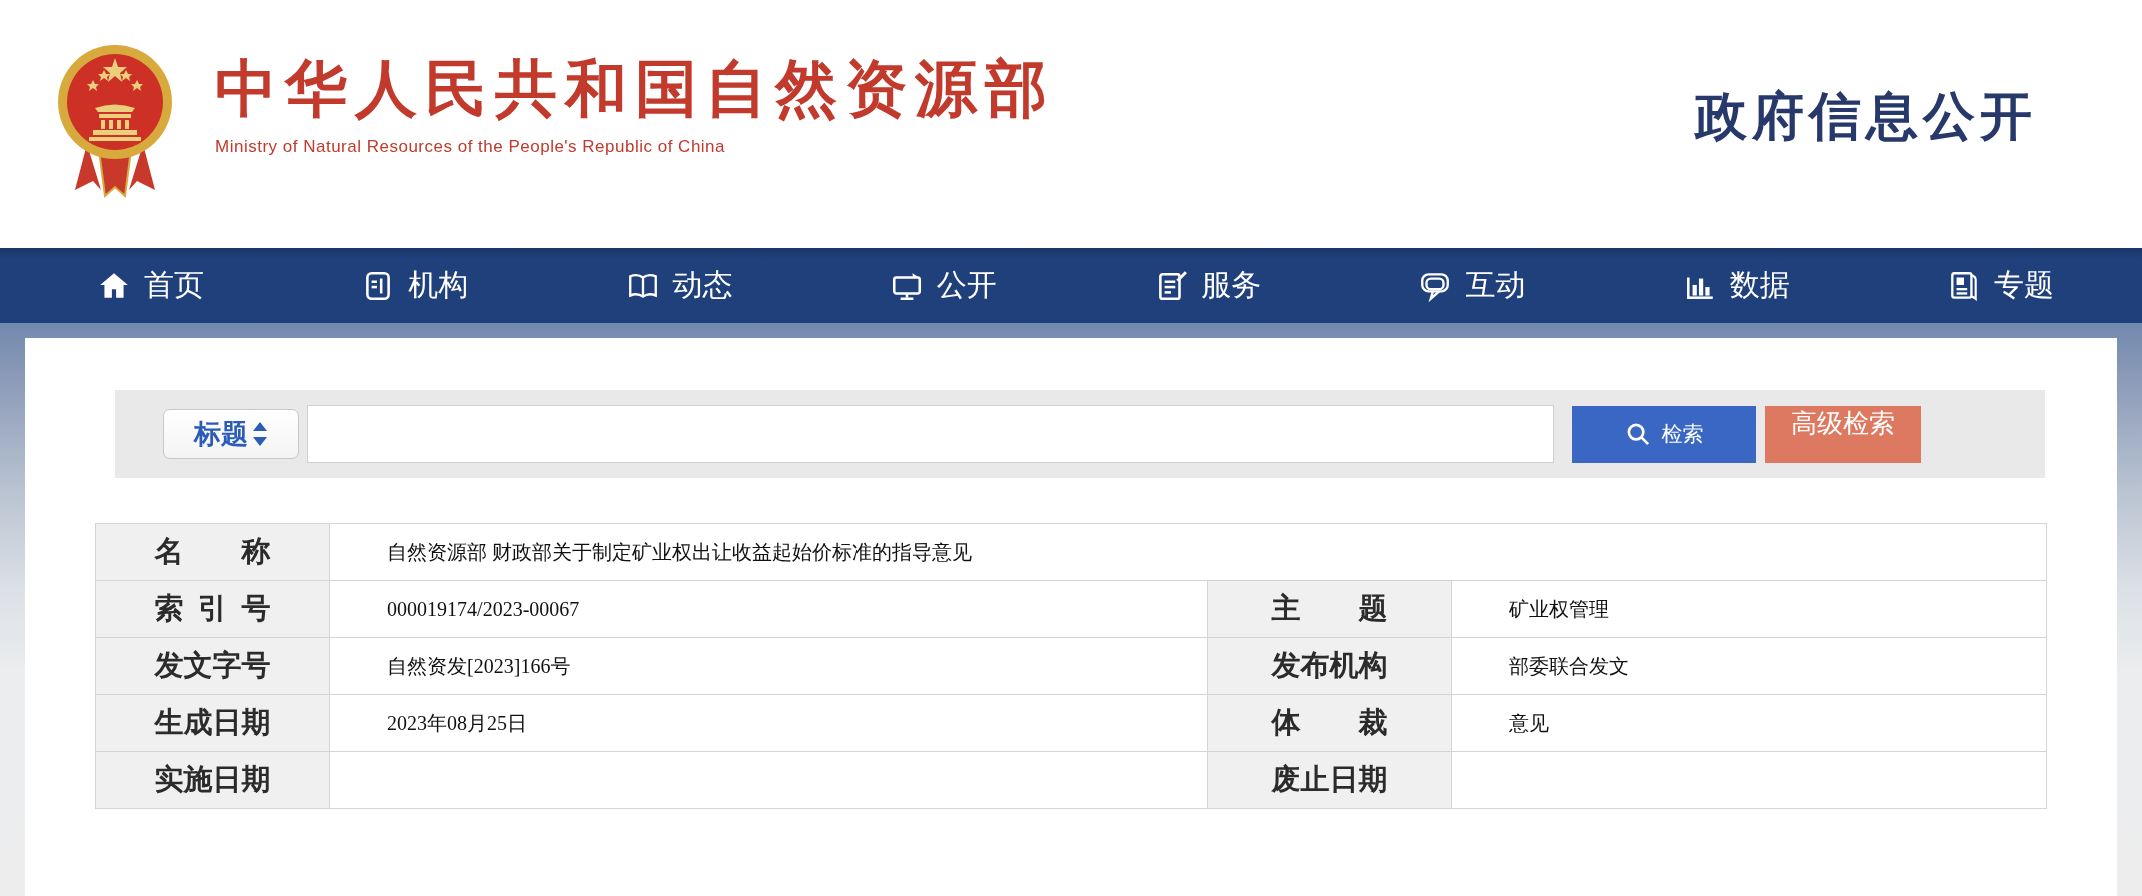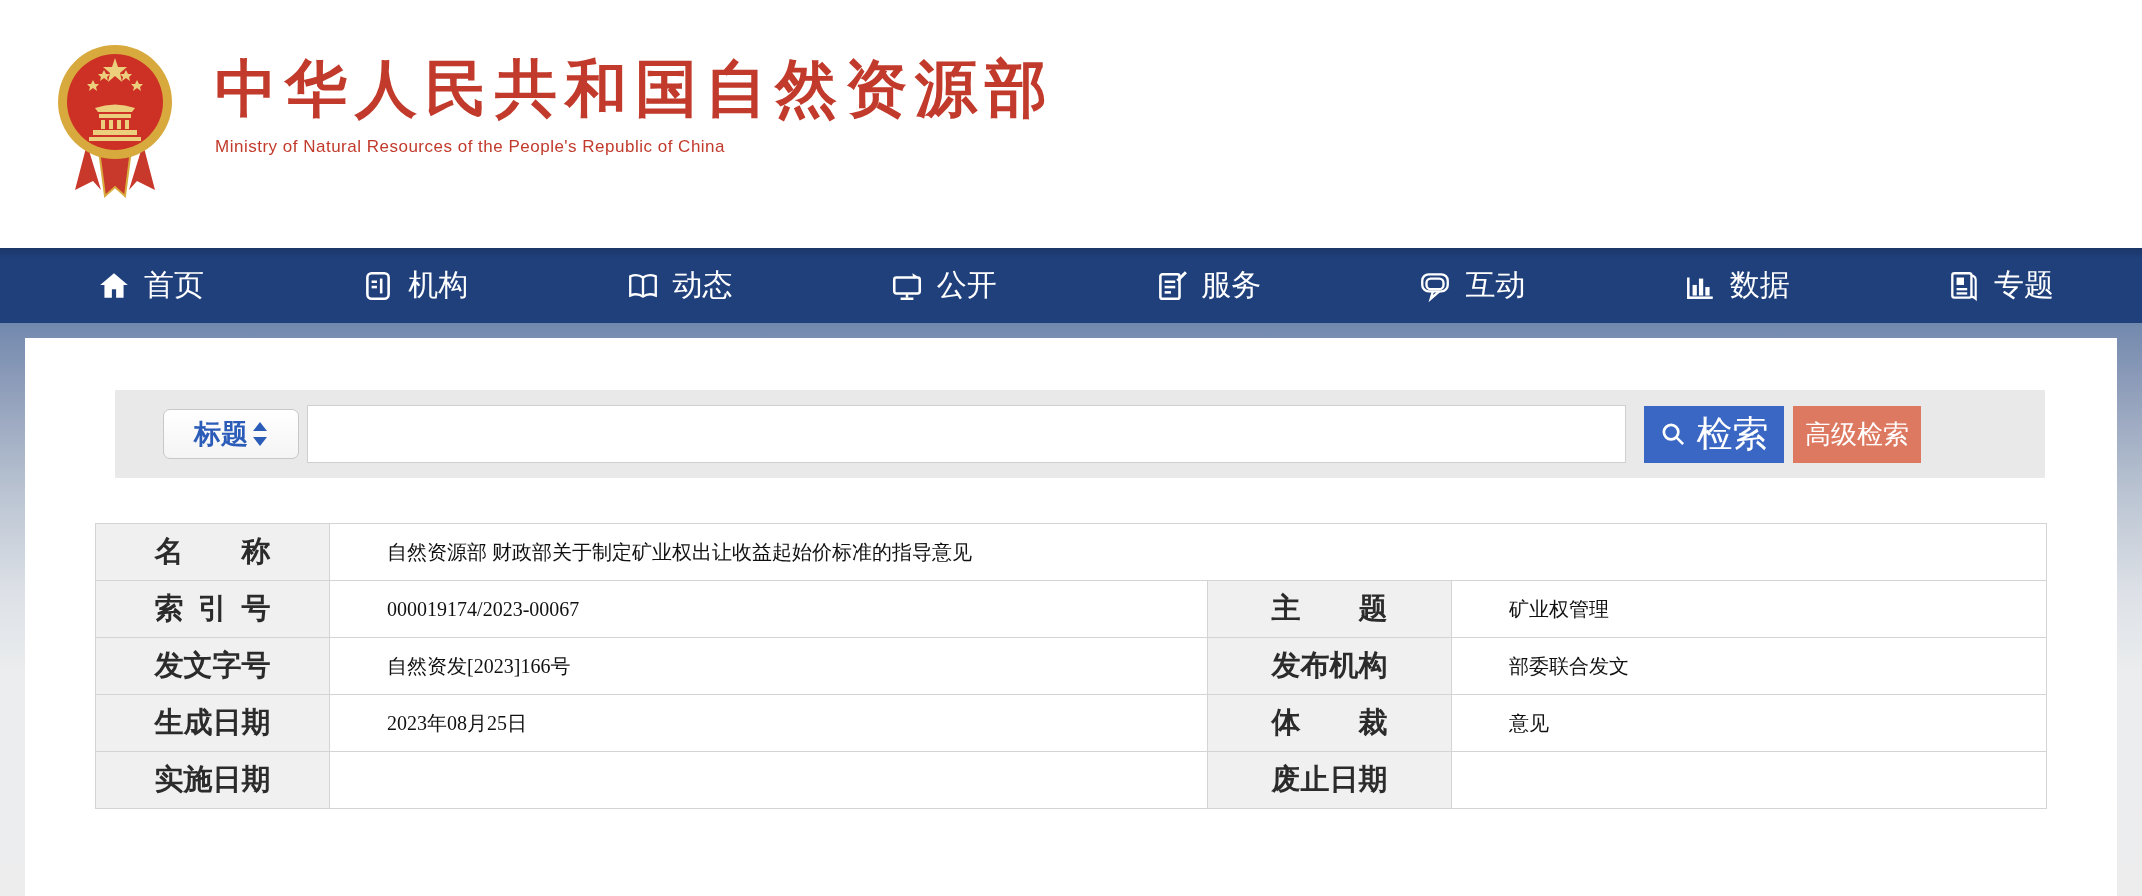--- a/index.html
+++ b/index.html
@@ -30,24 +30,24 @@
 
   
   .search-bar { position:absolute; top:52px; left:90px; width:1930px; height:88px; background:#e9e9e9;
                 display:flex; align-items:center; padding:0 124px 0 48px; }
   .field-select { height:50px; min-width:107px; background:linear-gradient(180deg,#ffffff,#f4f4f4);
                   border:1px solid #c8c8c8; border-radius:7px; display:flex; align-items:center;
                   justify-content:center; gap:4px; padding:0 30px; cursor:pointer; }
   .field-select .fs-label { color:#2b5cb8; font-weight:bold; font-size:27px; }
   .search-input { flex:1; height:58px; margin-left:8px; border:1px solid #cfcfcf; background:#fff;
                   font-size:26px; padding:0 16px; color:#333; outline:none; }
-  .btn-search { height:57px; width:140px; margin-left:18px; background:#3a67c3; border:none; color:#fff;
-                font-size:36px; display:flex; align-items:center; justify-content:center; gap:10px; cursor:pointer; }
-  .btn-advanced { height:57px; width:128px; margin-left:9px; background:#de7961; border:none; color:#fff;
-                  font-size:26px; display:flex; align-items:center; justify-content:center; cursor:pointer; }
+  .btn-search { height:57px; width:184px; margin-left:18px; background:#3a67c3; border:none; color:#fff;
+                font-size:21px; display:flex; align-items:center; justify-content:center; gap:10px; cursor:pointer; }
+  .btn-advanced { height:57px; width:156px; margin-left:9px; background:#de7961; border:none; color:#fff;
+                  font-size:26px; display:flex; justify-content:center; cursor:pointer; }
 
   
   .info-table { position:absolute; top:185px; left:70px; width:1952px; border-collapse:collapse;
                 font-family:"Liberation Serif","DejaVu Serif",serif; }
   .info-table td { border:1px solid #d4d4d4; height:57px; vertical-align:middle; }
   .info-table { border:1px solid #c2c2c2; }
   .cell-label { background:#f0f0f0; text-align:center; font-weight:bold; font-size:29px; color:#2b2b2b; }
   .cell-label .jlabel { display:inline-block; width:4em; text-align:justify; text-align-last:justify; }
   .cell-value { background:#fff; font-size:20px; color:#111; padding-left:57px; }
 </style>
@@ -75,20 +75,21 @@
       <rect x="54" y="80" width="4" height="9" fill="#eccf7c"></rect>
       <rect x="62" y="80" width="4" height="9" fill="#eccf7c"></rect>
       <rect x="70" y="80" width="4" height="9" fill="#eccf7c"></rect>
       <rect x="38" y="90" width="44" height="5" fill="#eccf7c"></rect>
       <rect x="34" y="97" width="52" height="4" fill="#eccf7c"></rect>
     </svg>
     <div class="title-block">
       <div class="site-title">中华人民共和国自然资源部</div>
       <div class="site-subtitle">Ministry of Natural Resources of the People's Republic of China</div>
     </div>
+    <div class="section-title">政府信息公开</div>
   </div>
 
   <div class="navbar">
     <div class="nav-item">
       <svg width="34" height="34" viewBox="0 0 32 32">
           <path d="M16 4 L3 15 h4 v12 h7 v-8 h4 v8 h7 V15 h4 Z" fill="#fff"></path>
         </svg>
       <span>首页</span>
     </div>
     <div class="nav-item">

